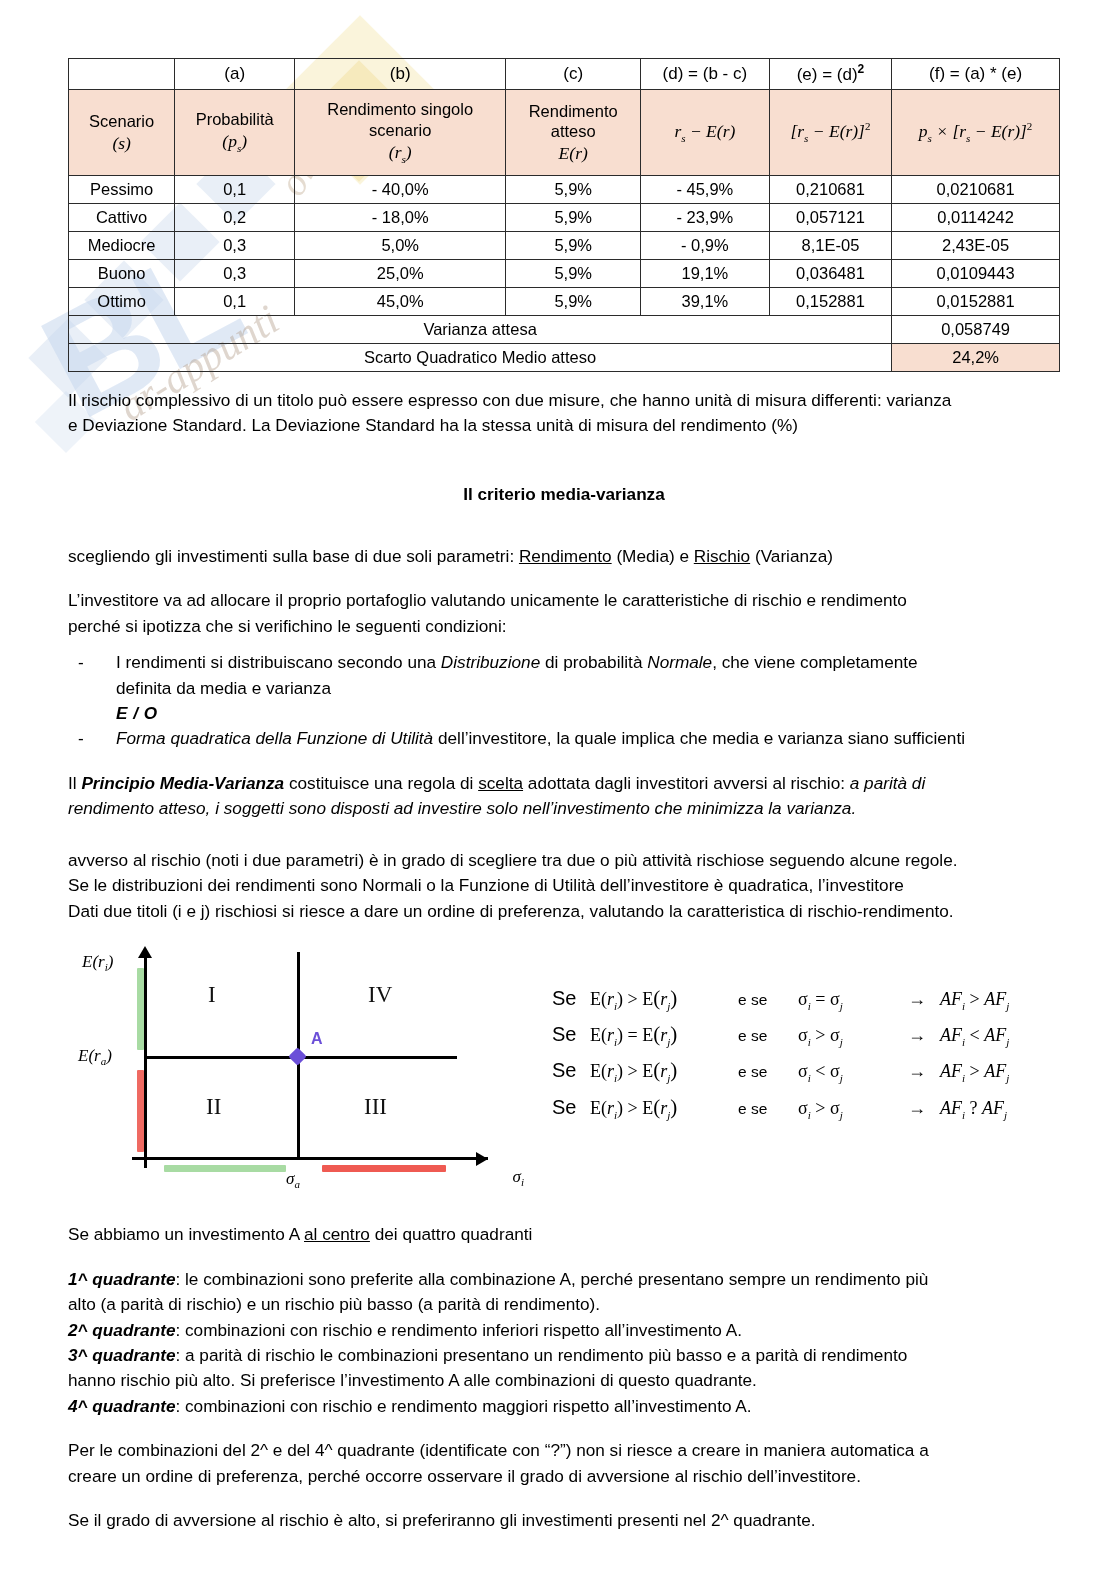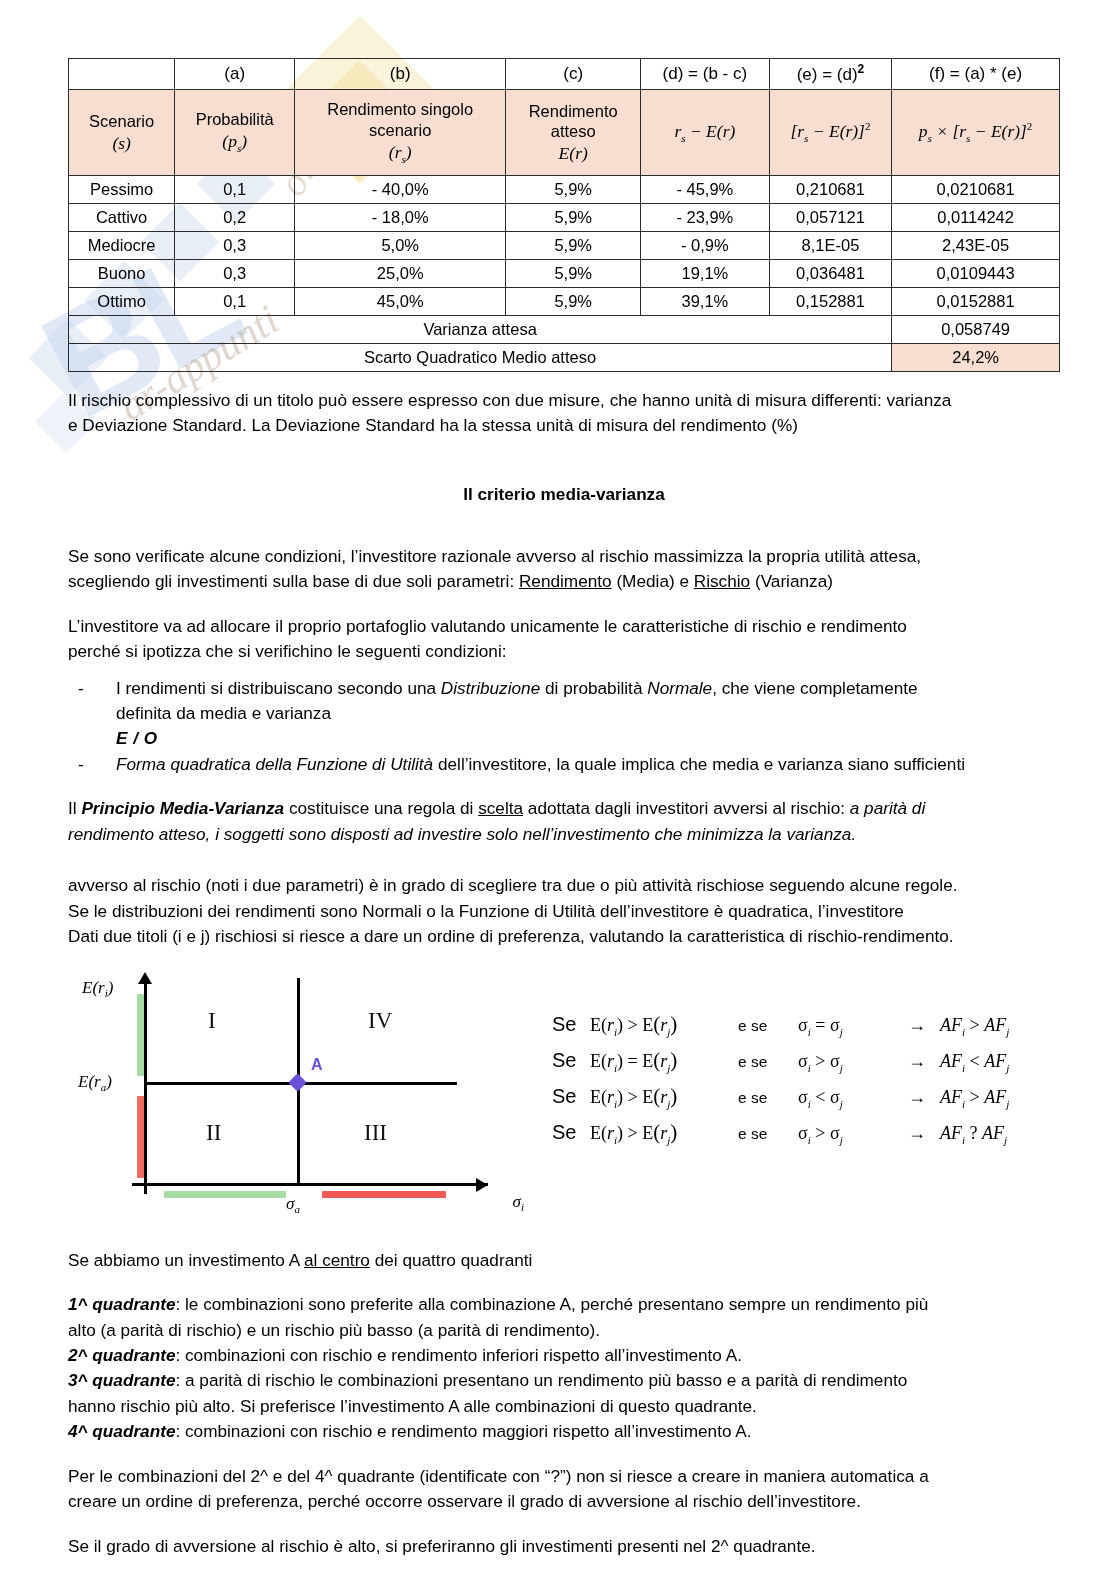--- a/index.html
+++ b/index.html
@@ -358,21 +358,20 @@
   <div class="body-text">
 
     <div style="height:16px"></div>
     <p class="para">Il rischio complessivo di un titolo può essere espresso con due misure, che hanno unità di misura differenti: varianza</p>
     <p class="para">e Deviazione Standard. La Deviazione Standard ha la stessa unità di misura del rendimento (%)</p>
 
     <div class="gap-lg"></div>
     <p class="center-head">Il criterio media-varianza</p>
     <div class="gap-md"></div>
 
-    <p class="para">Se sono verificate alcune condizioni, l’investitore razionale avverso al rischio massimizza la propria utilità attesa,</p>
     <p class="para"><span>scegliendo gli investimenti sulla base di due soli parametri: </span><u class="ul">Rendimento</u><span> (Media) e </span><u class="ul">Rischio</u><span> (Varianza)</span></p>
 
     <div class="gap-md"></div>
     <p class="para">L’investitore va ad allocare il proprio portafoglio valutando unicamente le caratteristiche di rischio e rendimento</p>
     <p class="para">perché si ipotizza che si verifichino le seguenti condizioni:</p>
 
     <div class="gap-sm"></div>
     <ul class="dashlist">
       <li>
         <span class="dash">-</span>

